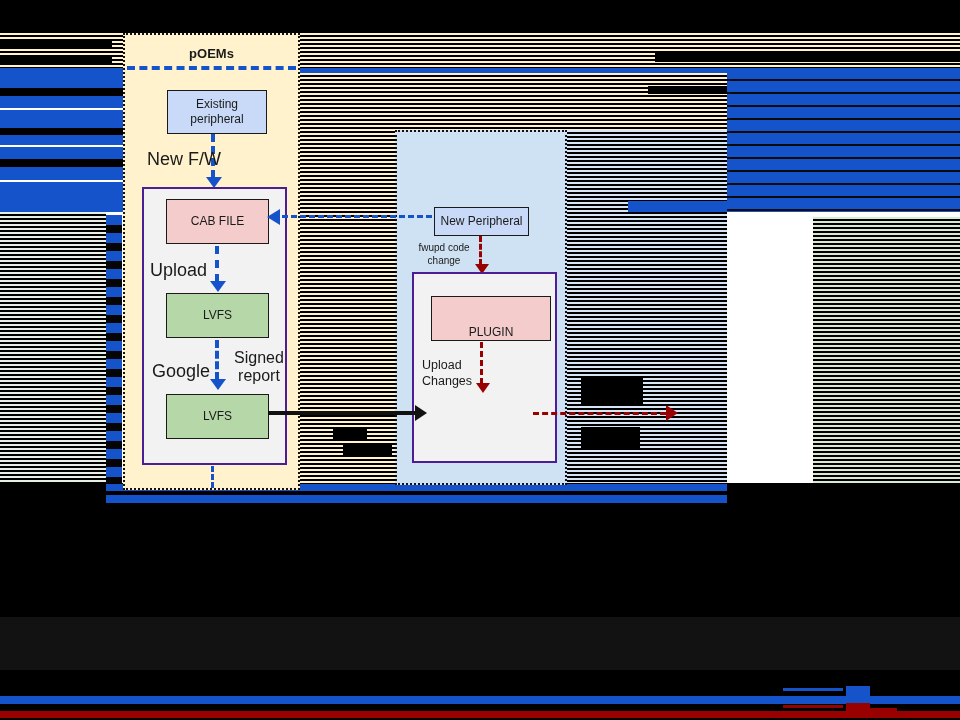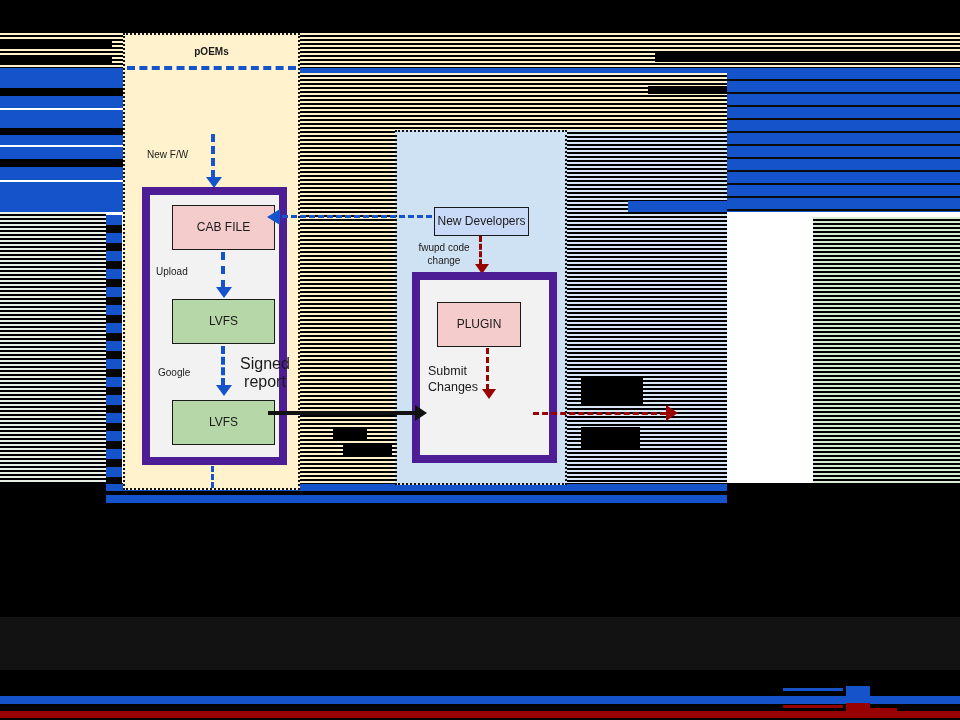--- a/index.html
+++ b/index.html
@@ -8,28 +8,28 @@
   .abs{position:absolute;}
   
   .st-cream {background:repeating-linear-gradient(180deg, var(--cream,#FFF2CC) 0 2px, #000 2px 4px);}
   .st-pgreen{background:repeating-linear-gradient(180deg, #E8EFE7 0 2px, #000 2px 4px);}
   .st-lblue {background:repeating-linear-gradient(180deg, #D7E5F4 0 2px, #000 2px 4px);}
   .st-green {background:repeating-linear-gradient(180deg, var(--panel-green,#D9EAD3) 0 2px, #000 2px 4px);}
   .blk{background:#000;}
   .blu{background:var(--accent-blue,#1553CB);}
   .red{background:var(--dark-red,#990000);}
   .panel{border:2px dotted #111;box-sizing:border-box;}
-  .inner{background:var(--inner-gray,#F2F2F2);border:8px solid #4c1d95;box-sizing:border-box;}
+  .inner{background:var(--inner-gray,#F2F2F2);border:2px solid #4c1d95;box-sizing:border-box;}
   .bx{border:1.6px solid #1a1a1a;box-sizing:border-box;display:flex;align-items:center;
       justify-content:center;text-align:center;font-size:12px;line-height:1.25;}
   .bx-blue {background:var(--box-blue,#C9DAF8);}
   .bx-pink {background:var(--box-pink,#F4CCCC);}
   .bx-green{background:var(--box-green,#B6D7A8);}
-  .ptitle{font-weight:bold;font-size:10px;text-align:center;line-height:1.35;}
-  .lbl{font-size:10px;white-space:nowrap;}
+  .ptitle{font-weight:bold;font-size:13px;text-align:center;line-height:1.35;}
+  .lbl{font-size:18px;white-space:nowrap;}
   .vdash-b{width:0;border-left:4px dashed var(--accent-blue,#1553CB);}
   .vdash-r{width:0;border-left:3.5px dashed var(--dark-red,#990000);}
   .hdash-b{height:0;border-top:3.5px dashed var(--accent-blue,#1553CB);}
   .hdash-r{height:0;border-top:3.5px dashed var(--dark-red,#990000);}
   .ah-down-b{width:0;height:0;border-left:8px solid transparent;border-right:8px solid transparent;
              border-top:11px solid var(--accent-blue,#1553CB);}
   .ah-down-r{width:0;height:0;border-left:7px solid transparent;border-right:7px solid transparent;
              border-top:10px solid var(--dark-red,#990000);}
   .ah-left-b{width:0;height:0;border-top:8px solid transparent;border-bottom:8px solid transparent;
              border-right:13px solid var(--accent-blue,#1553CB);}
@@ -80,20 +80,23 @@
   <div class="abs red" style="left:0px;top:711px;width:960px;height:7px;"></div>
   <div class="abs blu" style="left:783px;top:688px;width:60px;height:3px;"></div>
   <div class="abs blu" style="left:846px;top:686px;width:24px;height:18px;"></div>
   <div class="abs red" style="left:783px;top:705px;width:60px;height:3px;"></div>
   <div class="abs red" style="left:846px;top:703px;width:24px;height:13px;"></div>
   <div class="abs red" style="left:870px;top:708px;width:27px;height:3px;"></div>
 
   <div class="abs panel" style="left:123px;top:33px;width:177px;height:457px;background:var(--cream,#FFF2CC);">
     <div class="abs ptitle" style="left:0px;top:10px;width:173px;">pOEMs</div>
     <div class="abs" style="left:2px;top:31px;width:169px;height:0;border-top:4px dashed var(--accent-blue,#1553CB);"></div>
+    <div class="abs bx bx-blue" style="left:42px;top:55px;width:100px;height:44px;">
+      <span style="width:80px;">Existing peripheral</span>
+    </div>
     <div class="abs vdash-b" style="left:86px;top:99px;height:44px;"></div>
     <div class="abs ah-down-b" style="left:81px;top:142px;"></div>
     <div class="abs lbl" style="left:22px;top:114px;">New F/W</div>
 
     <div class="abs inner" style="left:17px;top:152px;width:145px;height:278px;">
       <div class="abs bx bx-pink" style="left:22px;top:10px;width:103px;height:45px;">
         <span>CAB FILE</span>
       </div>
       <div class="abs vdash-b" style="left:71px;top:57px;height:36px;"></div>
       <div class="abs ah-down-b" style="left:66px;top:92px;"></div>
@@ -107,33 +110,33 @@
       <div class="abs" style="left:84px;top:160px;width:62px;font-size:16px;text-align:center;line-height:1.15;">Signed report</div>
       <div class="abs bx bx-green" style="left:22px;top:205px;width:103px;height:45px;">
         <span>LVFS</span>
       </div>
     </div>
     <div class="abs vdash-b" style="left:86px;top:431px;height:22px;border-left-width:3px;"></div>
   </div>
 
   <div class="abs panel" style="left:395px;top:130px;width:172px;height:355px;background:var(--panel-blue,#CFE2F3);">
     <div class="abs bx bx-blue" style="left:37px;top:75px;width:95px;height:29px;font-size:12px;">
-      <span>New Developers</span>
+      <span>New Peripheral</span>
     </div>
     <div class="abs vdash-r" style="left:82px;top:104px;height:29px;"></div>
     <div class="abs ah-down-r" style="left:78px;top:132px;"></div>
     <div class="abs" style="left:14px;top:109px;width:66px;font-size:10px;text-align:center;line-height:1.3;">fwupd code change</div>
 
     <div class="abs inner" style="left:15px;top:140px;width:145px;height:191px;">
-      <div class="abs bx bx-pink" style="left:17px;top:22px;width:84px;height:45px;">
+      <div class="abs bx bx-pink" style="left:17px;top:22px;width:120px;height:45px;align-items:flex-end;">
         <span>PLUGIN</span>
       </div>
       <div class="abs vdash-r" style="left:66px;top:68px;height:42px;"></div>
       <div class="abs ah-down-r" style="left:62px;top:109px;"></div>
-      <div class="abs" style="left:8px;top:83px;width:58px;font-size:12.5px;text-align:left;line-height:1.3;">Submit Changes</div>
+      <div class="abs" style="left:8px;top:83px;width:58px;font-size:12.5px;text-align:left;line-height:1.3;">Upload Changes</div>
     </div>
   </div>
 
 
   <div class="abs hdash-b" style="left:282px;top:215px;width:150px;"></div>
   <div class="abs ah-left-b" style="left:267px;top:209px;"></div>
 
   <div class="abs" style="left:268px;top:411px;width:150px;height:4px;background:#111;"></div>
   <div class="abs ah-right-k" style="left:415px;top:405px;"></div>
 

